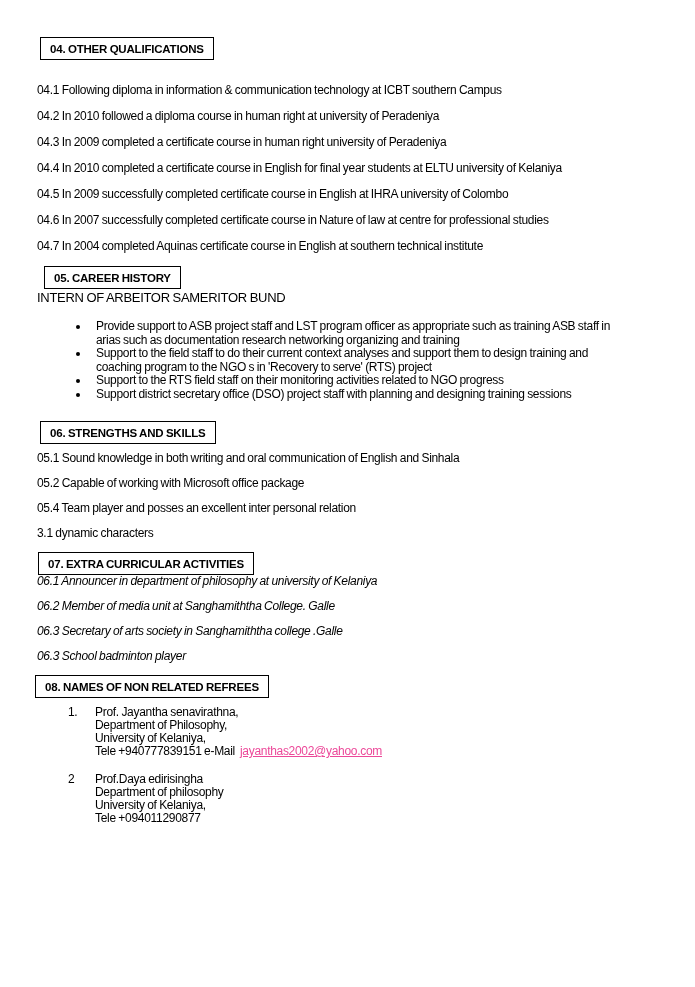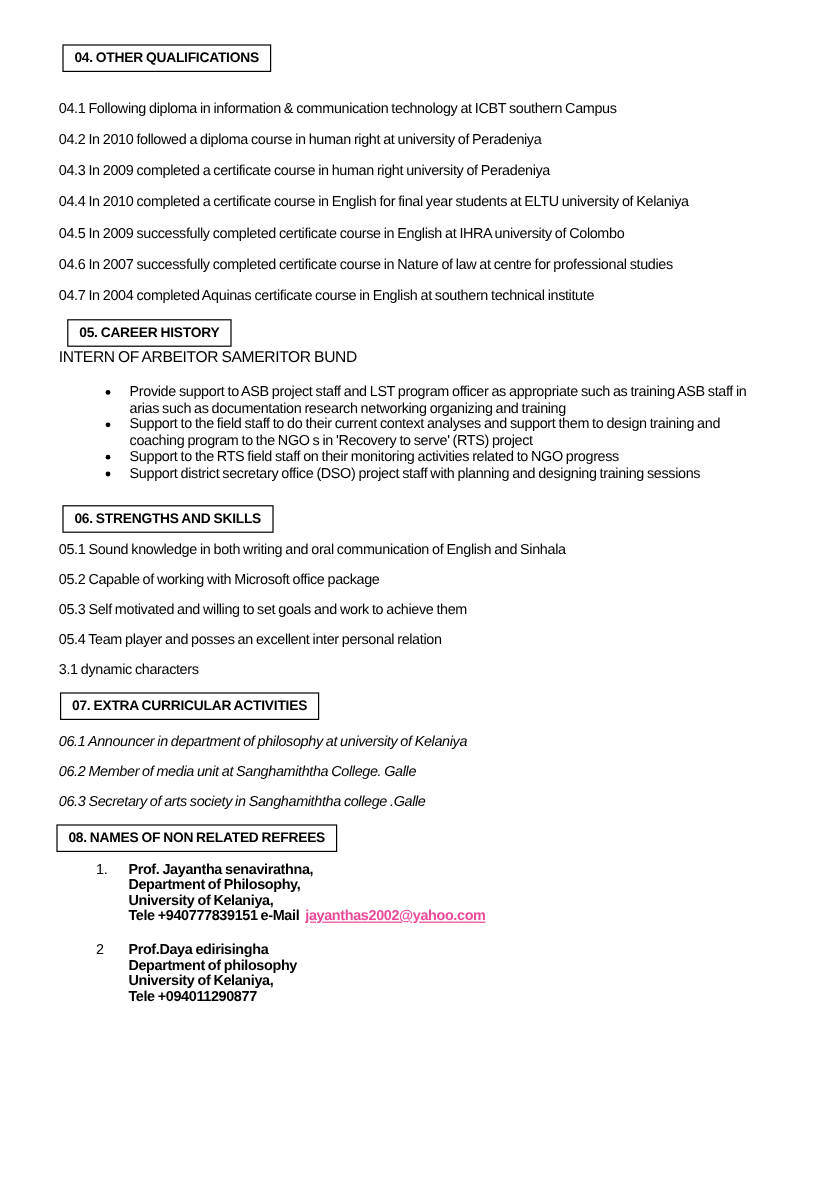--- a/index.html
+++ b/index.html
@@ -11,21 +11,21 @@
     width: 695px;
     height: 987px;
     font-family: "Liberation Sans", sans-serif;
     font-size: 12px;
     color: #000000;
     letter-spacing: -0.3px;
     word-spacing: -0.5px;
     overflow: hidden;
   }
   .page {
-    padding: 37px 28px 0 49px;
+    padding: 37px 28px 0 37px;
   }
   .hbox-wrap { line-height: 0; }
   .hbox {
     display: inline-block;
     border: 1.5px solid #000000;
     padding: 5px 9px 4px 9px;
     font-weight: bold;
     font-size: 11.5px;
     line-height: 12px;
     letter-spacing: -0.2px;
@@ -49,34 +49,34 @@
   .bullets li {
     list-style: disc outside;
     line-height: 13.5px;
     white-space: pre-line;
     padding-left: 6px;
   }
 
   .sec-3 .hbox-wrap { margin-top: 20px; margin-bottom: 8px; }
   .sec-3 p { margin: 0 0 13px 0; line-height: 12px; }
 
-  .sec-4 .hbox-wrap { margin-top: 0; margin-bottom: 12px; }
+  .sec-4 .hbox-wrap { margin-top: 0; margin-bottom: 0; }
   .sec-4 p { margin: 0 0 13px 0; line-height: 12px; font-style: italic; }
 
   .sec-5 .hbox-wrap { margin-top: 0; margin-bottom: 8px; }
   .ref {
     display: flex;
     margin: 0 0 15px 31px;
   }
   .ref-num {
     width: 27px;
     flex: 0 0 27px;
     line-height: 13px;
   }
-  .ref-lines div { line-height: 13px; font-weight: bold; }
+  .ref-lines div { line-height: 13px; }
   .email-link {
     color: #0000ee;
     text-decoration: underline;
     margin-left: 5px;
   }
 </style>
 </head>
 <body>
 
 <div class="page">
@@ -108,32 +108,32 @@
       <li>Support district secretary office (DSO) project staff with planning and designing training sessions</li>
     </ul>
   </div>
 
   <div class="sec-3">
     <div class="hbox-wrap">
       <span class="hbox hbox-3">06. STRENGTHS AND SKILLS</span>
     </div>
     <p>05.1 Sound knowledge in both writing and oral communication of English and Sinhala</p>
     <p>05.2 Capable of working with Microsoft office package</p>
-    <p>05.3 Self motivated and willing to set goals and work to achieve them</p>
     <p>05.4 Team player and posses an excellent inter personal relation</p>
     <p>3.1 dynamic characters</p>
   </div>
 
   <div class="sec-4">
     <div class="hbox-wrap">
       <span class="hbox hbox-4">07. EXTRA CURRICULAR ACTIVITIES</span>
     </div>
     <p>06.1 Announcer in department of philosophy at university of Kelaniya</p>
     <p>06.2 Member of media unit at Sanghamiththa College. Galle</p>
     <p>06.3 Secretary of arts society in Sanghamiththa college .Galle</p>
+    <p>06.3 School badminton player</p>
   </div>
 
   <div class="sec-5">
     <div class="hbox-wrap">
       <span class="hbox hbox-5">08. NAMES OF NON RELATED REFREES</span>
     </div>
 
     <div class="ref">
       <div class="ref-num">1.</div>
       <div class="ref-lines">

